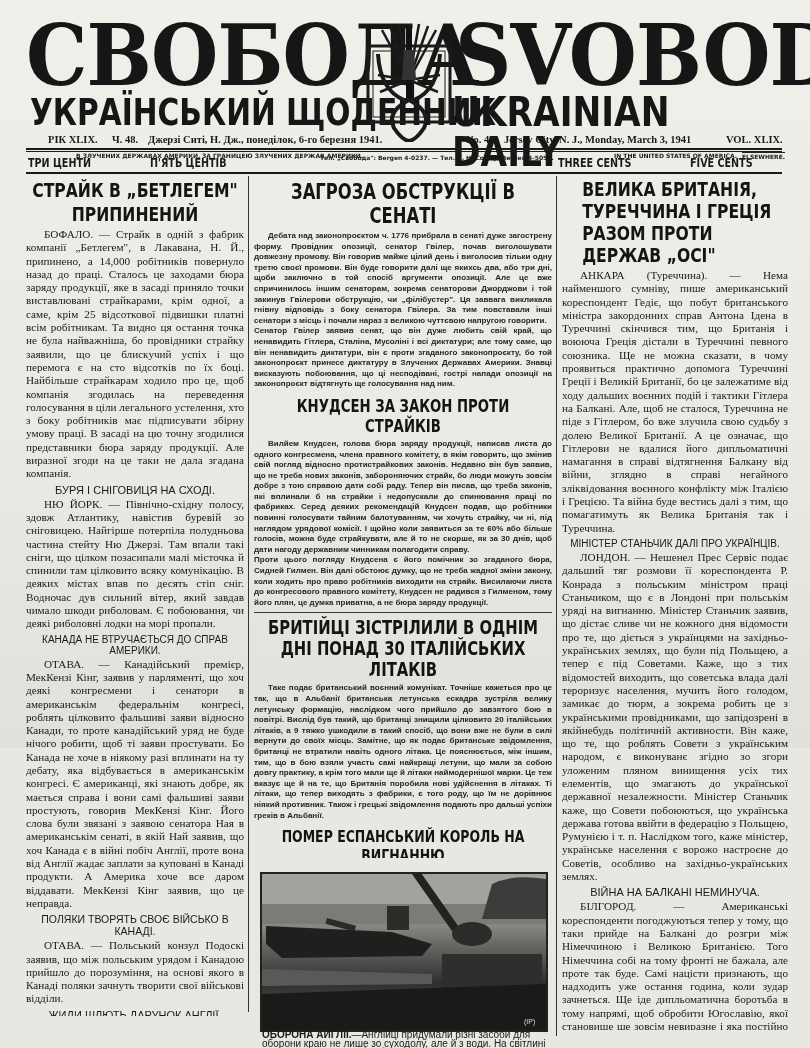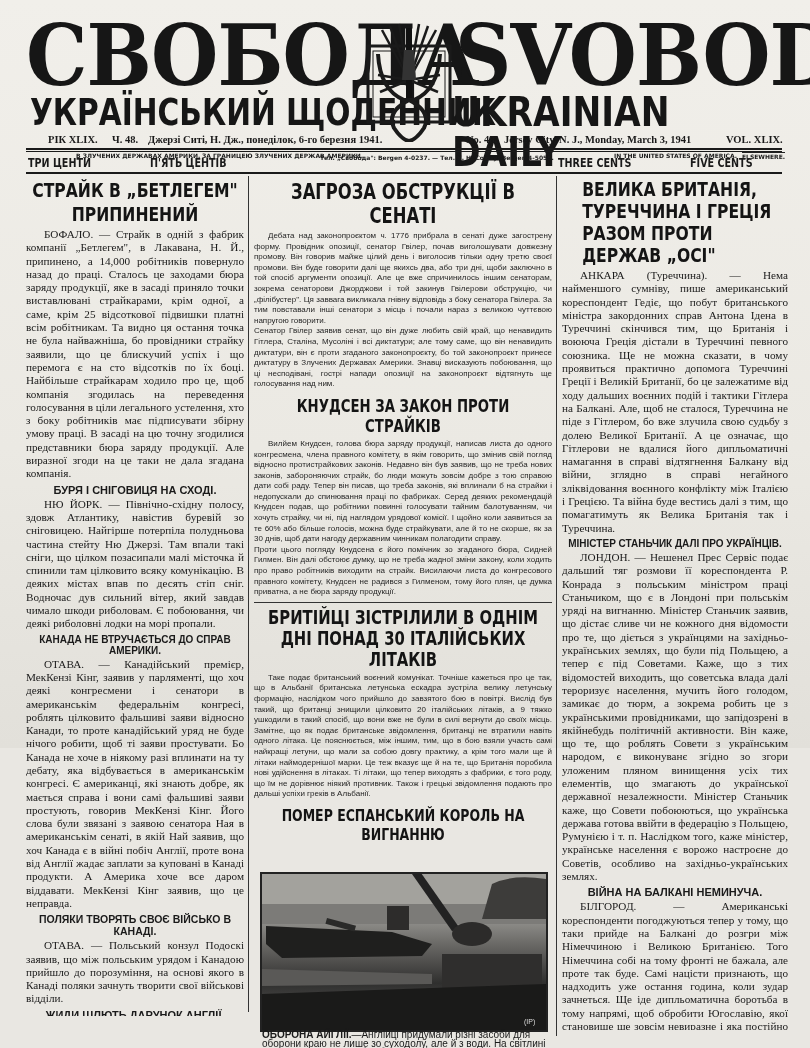--- a/index.html
+++ b/index.html
@@ -17,23 +17,23 @@
         font-size:40px;line-height:40px;transform:scaleX(0.86);transform-origin:left top;color:#161616;}
   .emblem{position:absolute;left:364px;top:20px;width:90px;height:122px;}
   .dateline{position:absolute;top:134px;font-size:10.5px;font-weight:bold;font-family:"Liberation Serif",serif;white-space:nowrap;}
   .rule{position:absolute;left:26px;width:756px;background:#1a1a1a;}
   .price{position:absolute;top:152px;font-family:"DejaVu Sans",sans-serif;font-weight:bold;white-space:nowrap;}
   .price .big{font-size:12px;transform:scaleX(0.8);display:inline-block;transform-origin:left;}
   .price .small{font-size:6px;line-height:7px;display:inline-block;vertical-align:top;}
   .colrule{position:absolute;width:1px;background:#333;}
   .head{font-family:"DejaVu Sans",sans-serif;font-weight:bold;text-align:center;color:#141414;}
   .head.cond{transform:scaleX(0.78);transform-origin:center;}
-  .sub{font-family:"Liberation Sans",sans-serif;font-weight:bold;text-align:center;font-size:11px;margin:3px 0 2px;}
+  .sub{font-family:"Liberation Sans",sans-serif;font-weight:normal;text-align:center;font-size:11px;margin:3px 0 2px;}
   .body{font-family:"Liberation Serif",serif;font-size:11.2px;line-height:13.3px;text-align:justify;text-indent:18px;margin:0;}
-  .cbody{font-family:"Liberation Sans",sans-serif;font-weight:normal;font-size:8px;line-height:10.6px;text-align:justify;text-indent:14px;margin:0;color:#262626;}
+  .cbody{font-family:"Liberation Sans",sans-serif;font-weight:bold;font-size:8px;line-height:10.6px;text-align:justify;text-indent:14px;margin:0;color:#262626;}
   .col{position:absolute;overflow:hidden;}
   .photo{position:absolute;left:260px;top:862px;width:284px;height:178px;border:2px solid #222;
         background:linear-gradient(180deg,#8a8a86 0%,#9c9b97 25%,#6a6966 45%,#2f2f2e 70%,#4a4948 85%,#222 100%);overflow:hidden;}
   .caption{position:absolute;left:262px;top:1042px;width:284px;font-family:"Liberation Sans",sans-serif;font-size:10px;line-height:9px;}
 </style>
 </head>
 <body>
 
 <div class="page">
 

